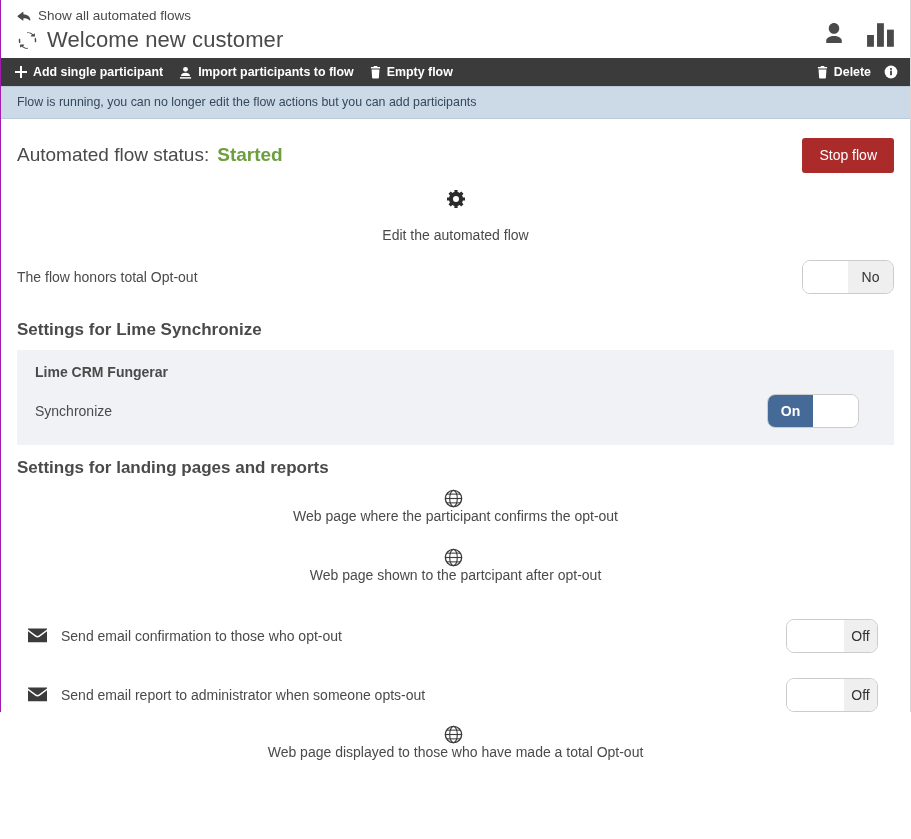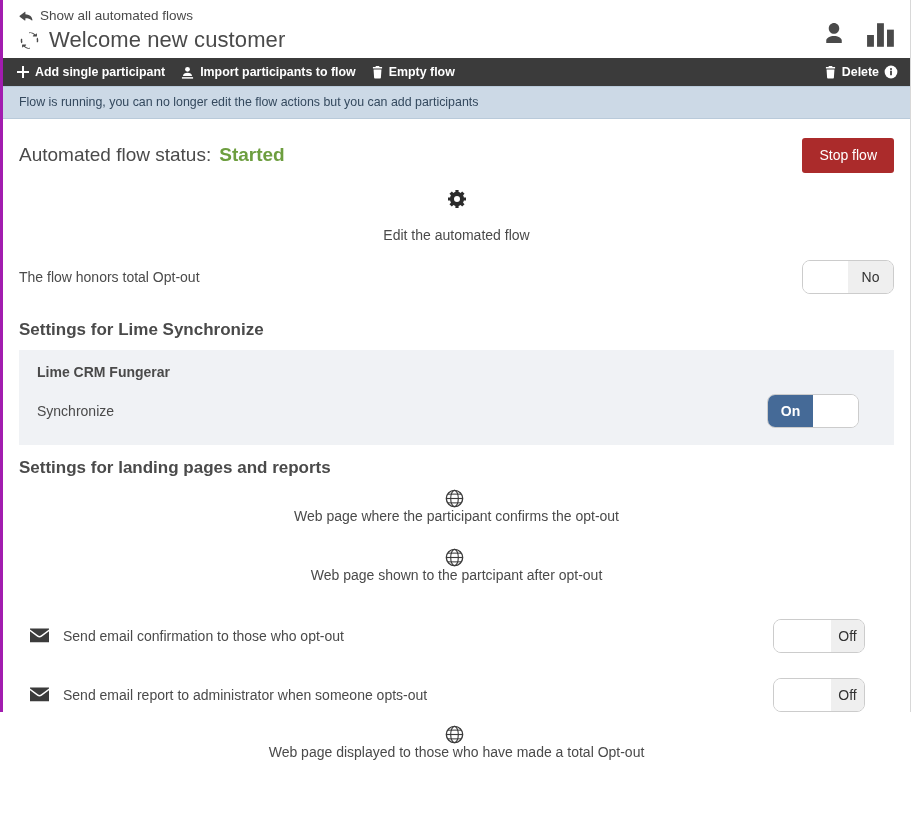--- a/index.html
+++ b/index.html
@@ -15,21 +15,21 @@
     color: #333333;
     -webkit-font-smoothing: antialiased;
   }
 
   .page {
     position: relative;
     width: 911px;
     height: 712px;
     box-sizing: border-box;
     background: #fff;
-    border-left: 3px solid #a21caf;
+    border-left: 1px solid #a21caf;
     border-right: 1px solid #d8d8d8;
   }
 
   
   .header {
     position: relative;
     padding: 8px 16px 6px 16px;
     height: 58px;
     box-sizing: border-box;
     background: #fff;
@@ -86,21 +86,21 @@
     background: #3b3b3b;
     height: 28px;
     display: flex;
     align-items: center;
     padding: 0 12px 0 14px;
     color: #ffffff;
     font-size: 12.4px;
     font-weight: bold;
   }
   .toolbar .tb-left { display: flex; align-items: center; gap: 16px; }
-  .toolbar .tb-right { margin-left: auto; display: flex; align-items: center; gap: 5px; }
+  .toolbar .tb-right { margin-left: auto; display: flex; align-items: center; gap: 13px; }
   .tb-item {
     display: flex;
     align-items: center;
     gap: 6px;
     cursor: pointer;
     white-space: nowrap;
     line-height: 28px;
   }
   .tb-item svg { display: block; }
 
@@ -245,21 +245,21 @@
     margin-left: 10px;
     margin-right: 14px;
     display: flex;
     align-items: center;
     justify-content: center;
   }
   .setting-row .row-label {
     font-size: 14px;
     color: #4a4a4a;
   }
-  .setting-row .toggle { margin-right: 29px; gap: 24px; }
+  .setting-row .toggle { margin-right: 16px; gap: 24px; }
   .setting-row.no-toggle { height: 59px; flex-direction: column; }
 </style>
 </head>
 <body>
 
 <div class="page">
 
   <div class="header">
     <div class="breadcrumb">
       <span class="back-arrow-icon">

